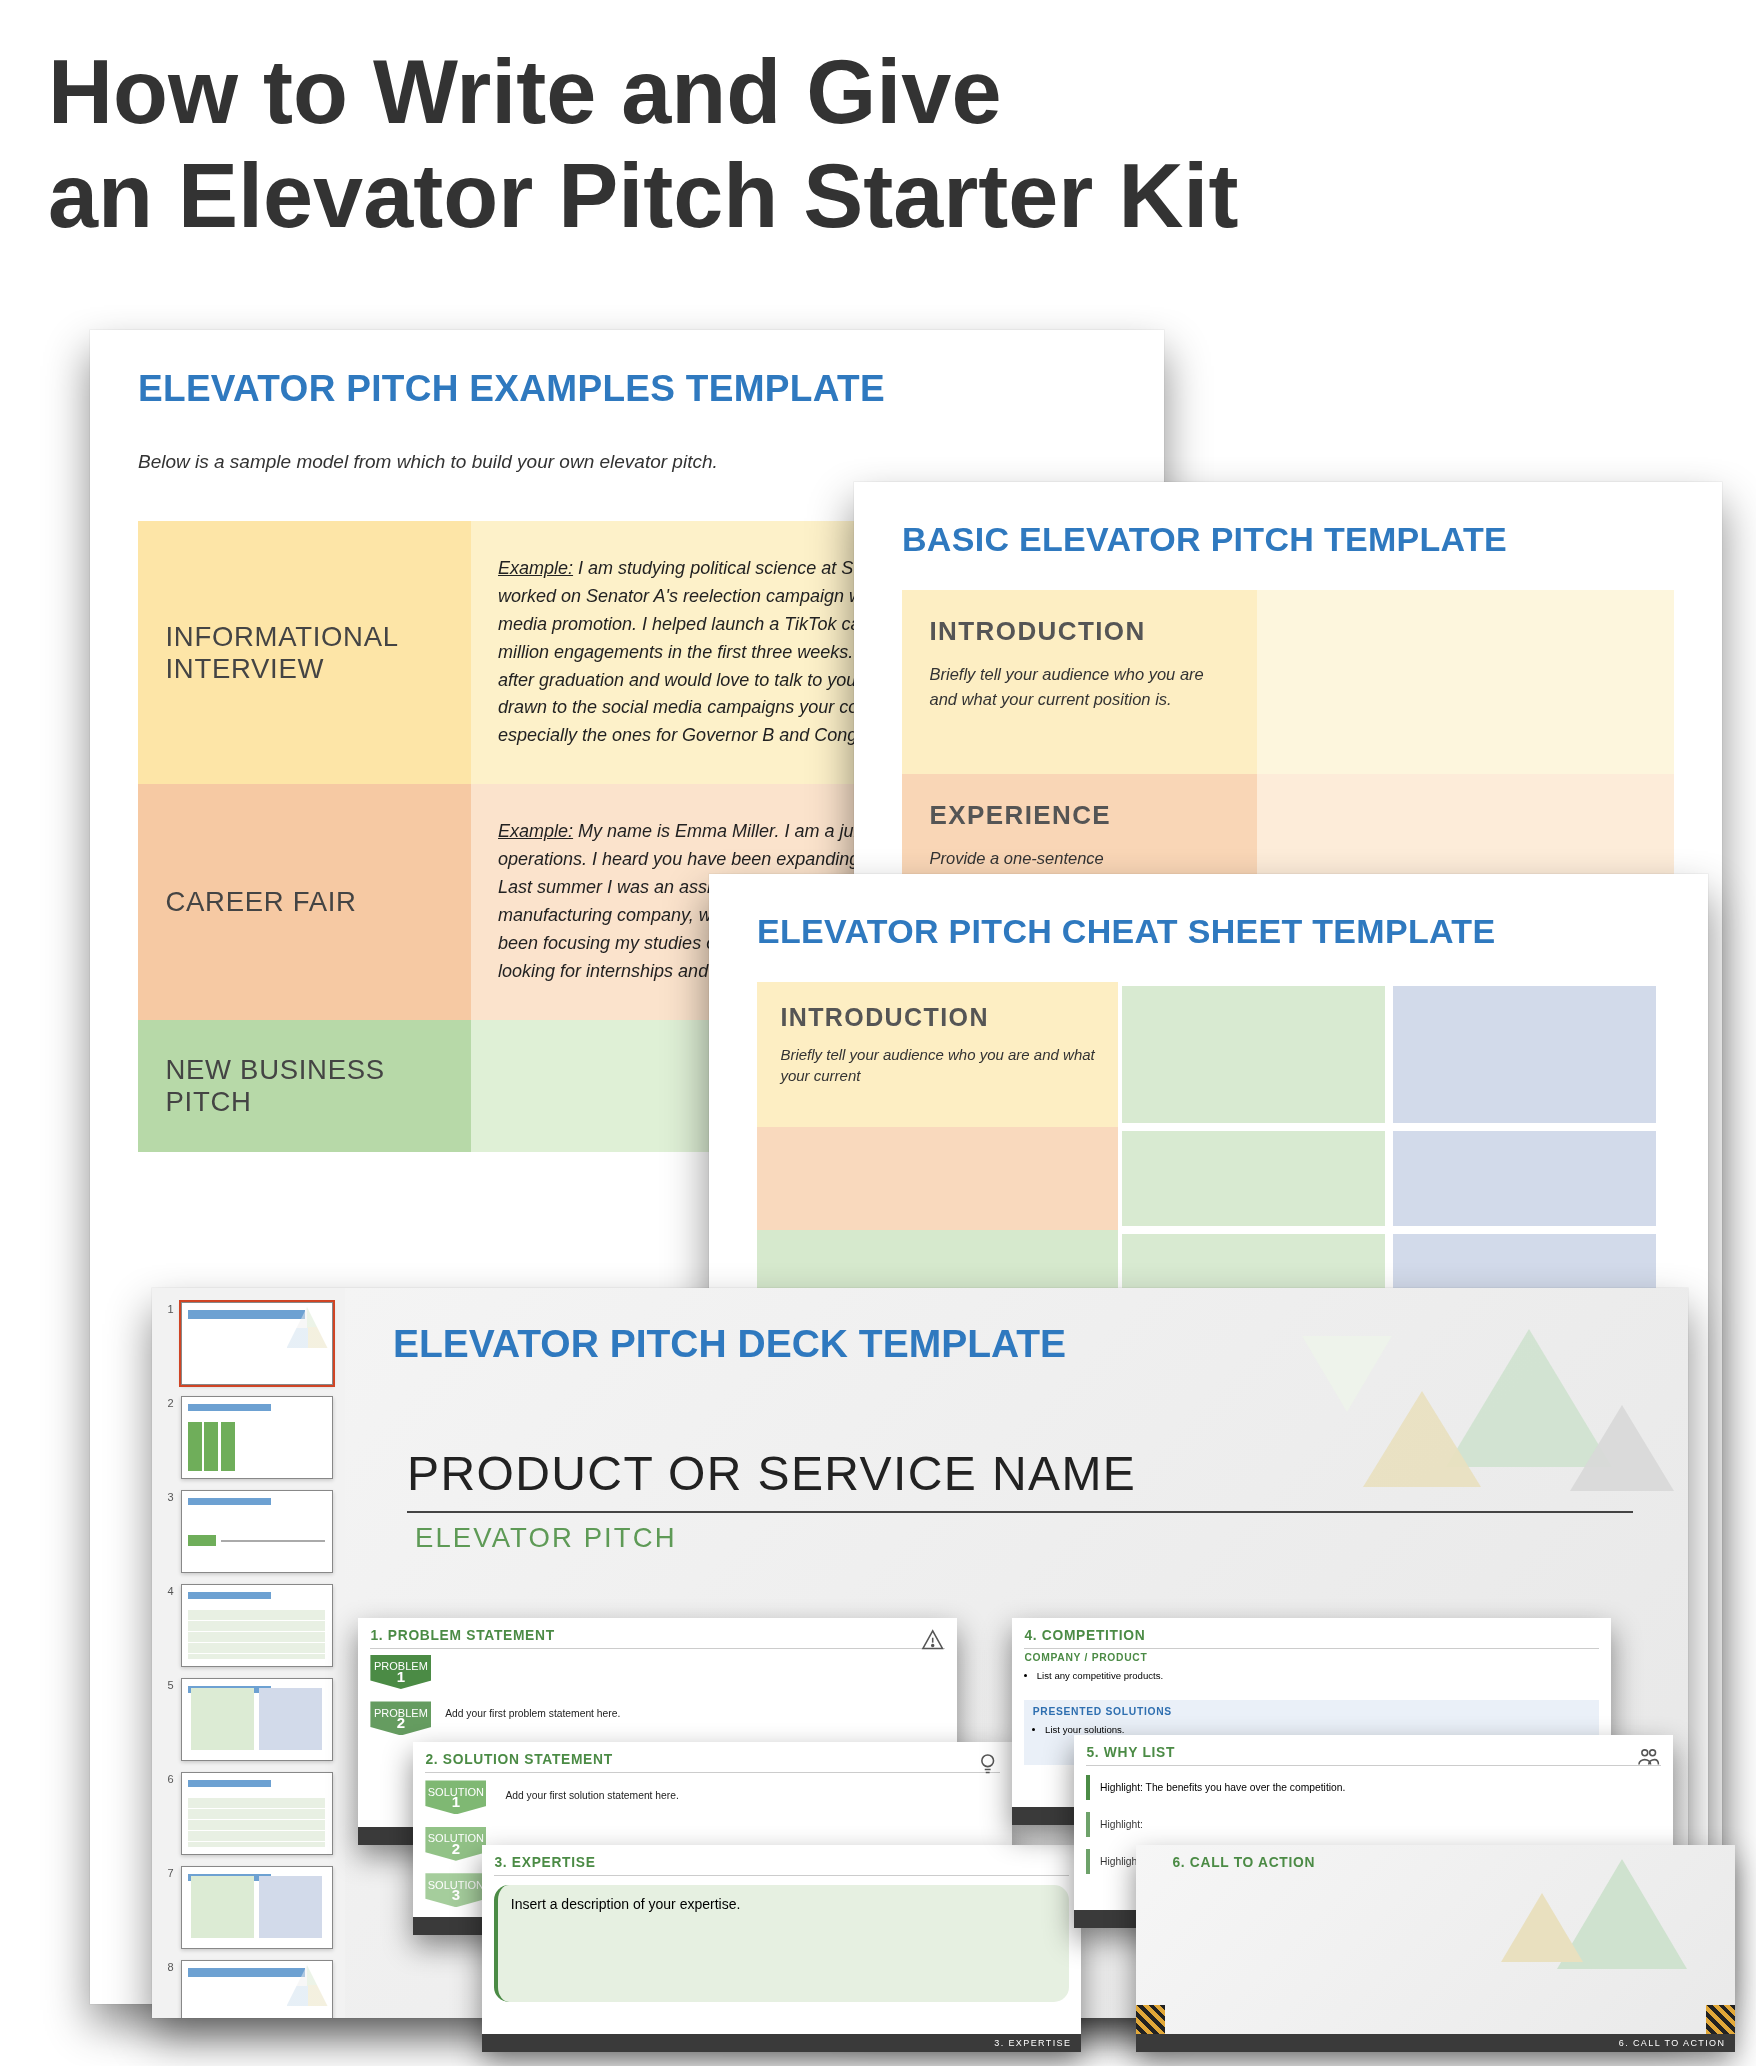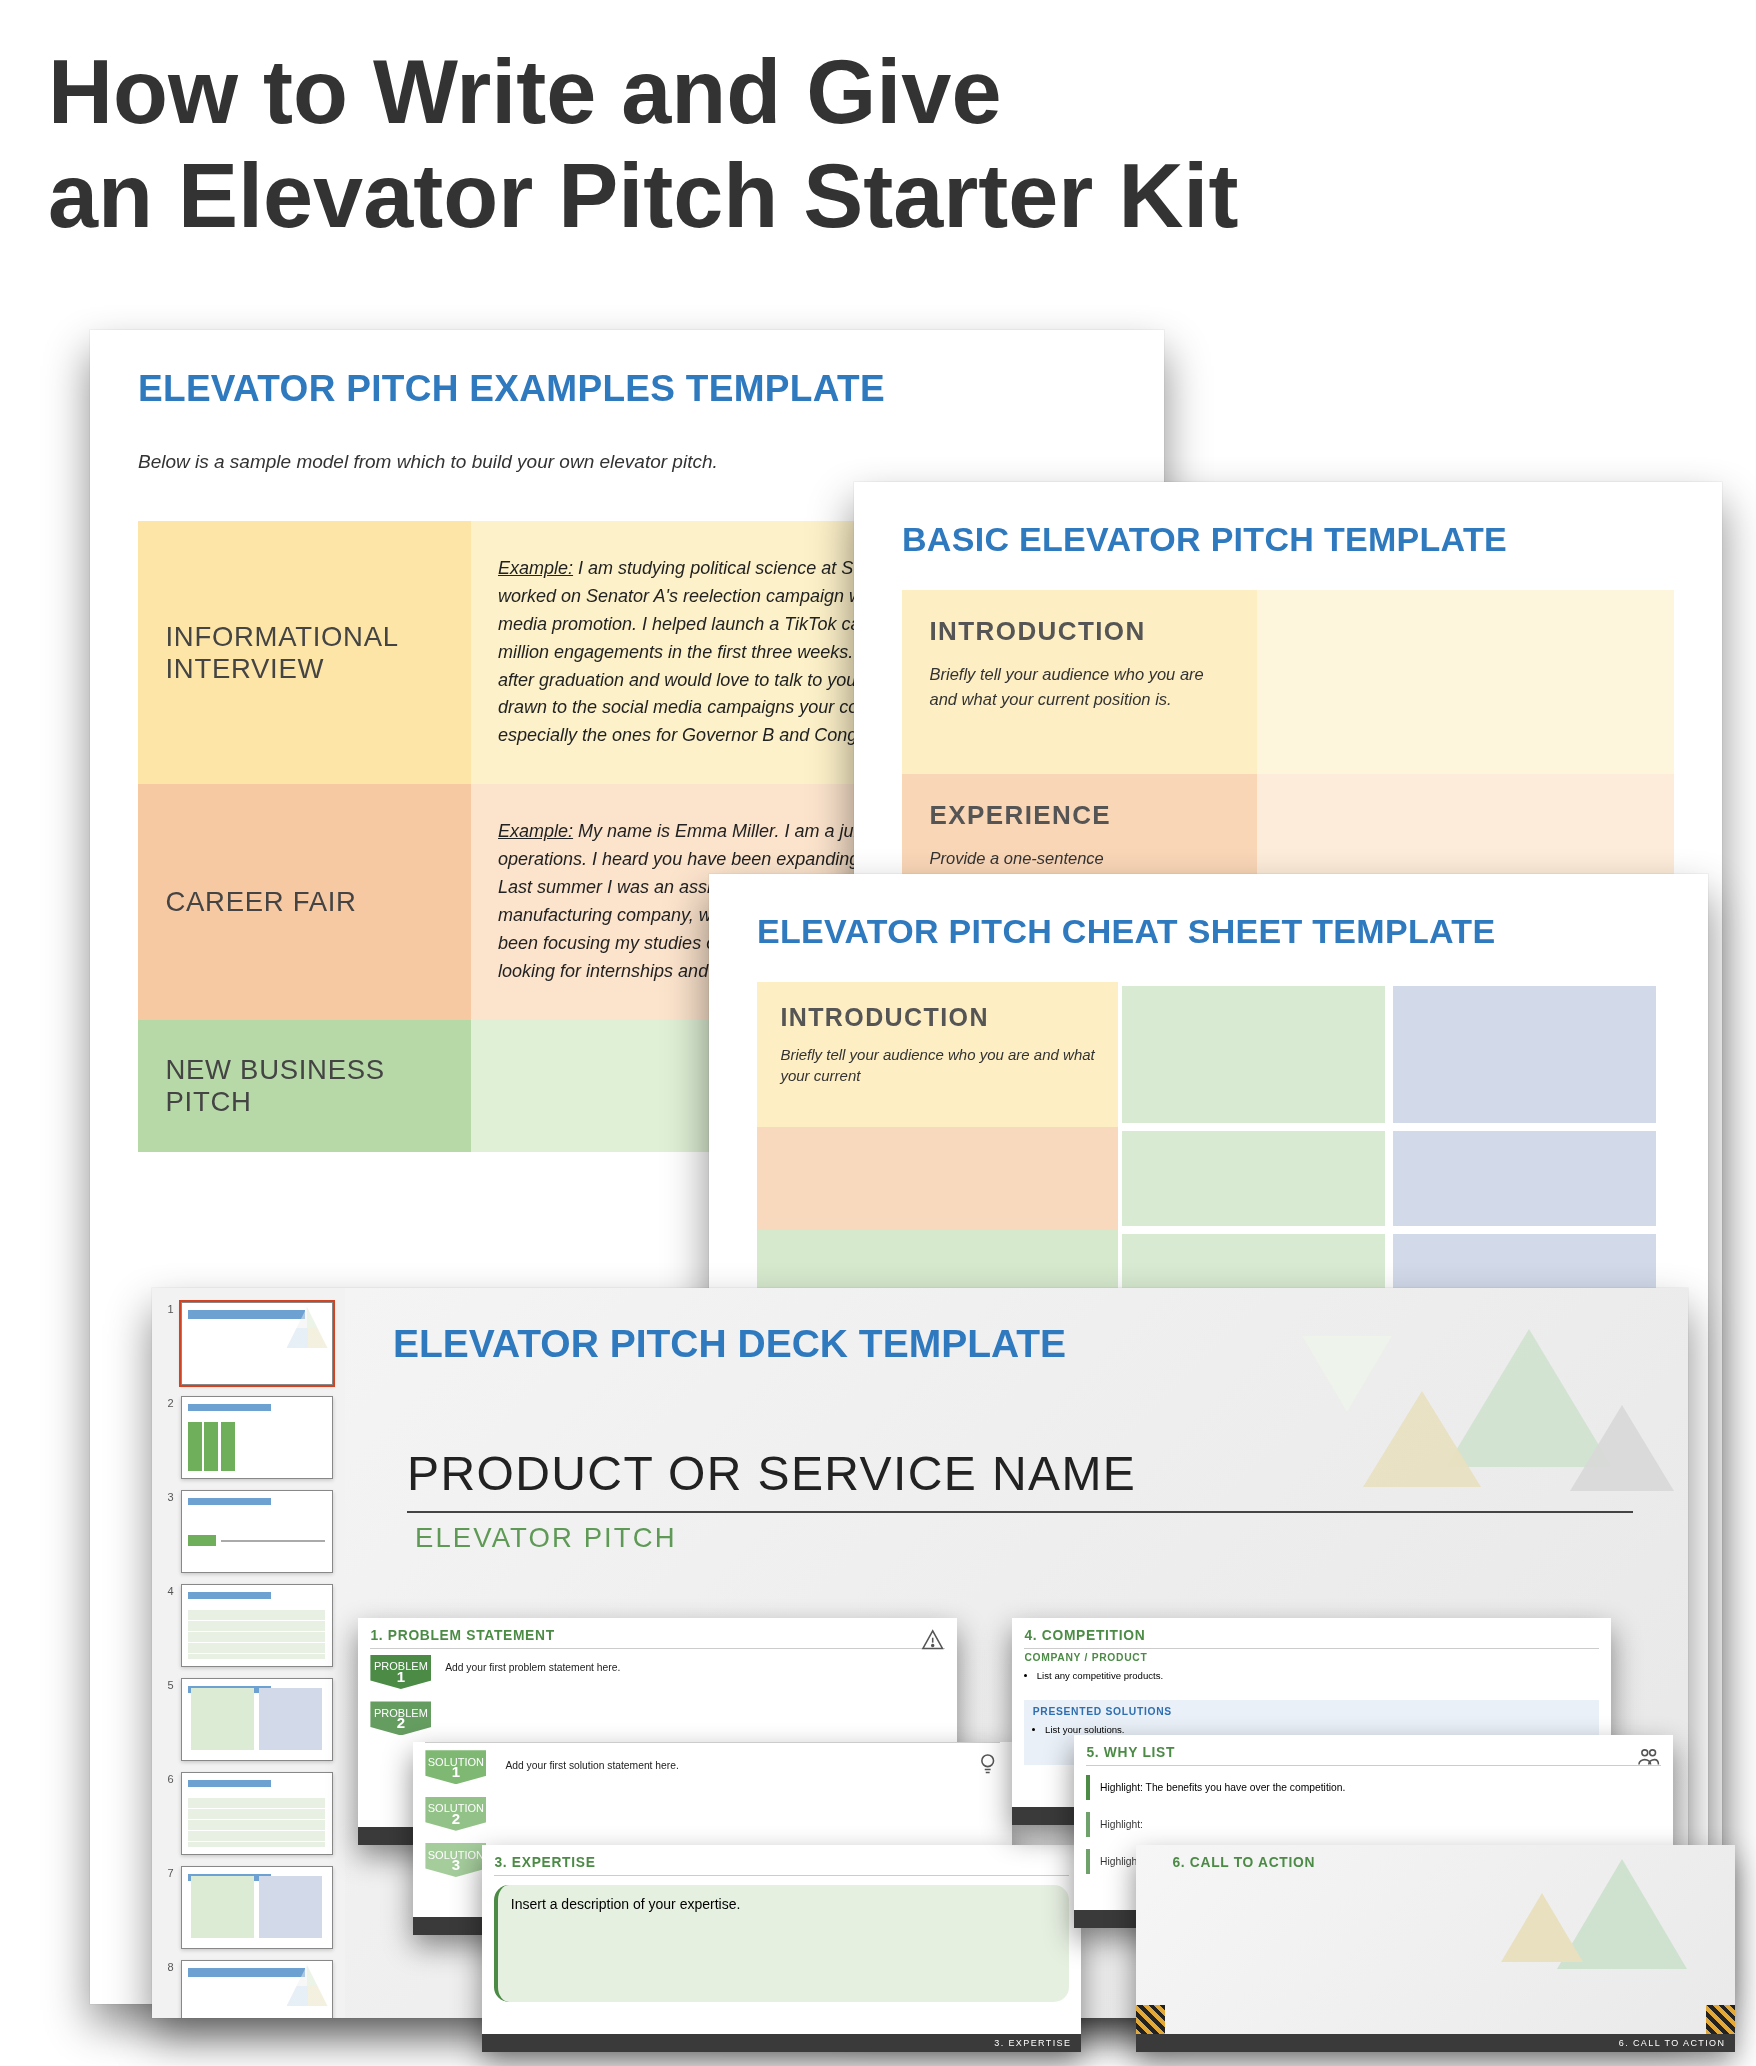--- a/index.html
+++ b/index.html
@@ -141,21 +141,21 @@
     clip-path: polygon(0 0,100% 0,100% 75%,50% 100%,0 75%);
     position:relative;
   }
   .chip small{position:absolute;bottom:4.1px;left:0;right:0;font-size:15px;font-weight:700;}
   .mini-text { font-size:10.3px; color:#222; }
   .mini-icon { position:absolute; right:12.4px; top:9.6px; width:23.4px; height:23.4px; }
   .mini-icon svg{width:100%;height:100%;}
 
   #ms1{ left:358px;  top:1329px; width:599px; height:227px; }
   #ms1 .body{display:flex;gap:13.8px;padding:5.5px 12.4px;}
-  #ms1 .lines{flex:1;padding-top:6.9px;}
+  #ms1 .lines{flex:1;padding-top:6.9px;margin-top:46px;}
   #ms1 .chips{display:flex;flex-direction:column;gap:12.4px;}
 
   #ms2{ left:413px;  top:1453px; width:599px; height:193px; }
   #ms2 .body{display:flex;gap:19px;padding:6.9px 12.4px 27.5px;}
   #ms2 .chips{display:flex;flex-direction:column;gap:12.4px;}
 
   #ms3{ left:482px;  top:1556px; width:599px; height:207px; }
   #ms3 .area{ margin:8.3px 12.4px 0; height:117px; background:#e6f0e1; border-left:4.1px solid #4b8b45; padding:11px 12.4px; font-size:14px;border-radius:15px;}
 
   #ms4{ left:1012px; top:1329px; width:599px; height:207px; }
@@ -347,20 +347,21 @@
             <span>PROBLEM</span>
             <small>2</small>
           </div>
       </div>
       <div class="lines mini-text">Add your first problem statement here.</div>
     </div>
     <div class="bar-foot"></div>
   </div>
 
   <div id="ms2" class="mini-slide">
+    <div class="mini-h">2. SOLUTION STATEMENT</div>
     <div class="mini-rule"></div>
     <div class="mini-icon">
       <svg viewBox="0 0 24 24" fill="none" stroke="#555" stroke-width="1.6">
           <circle cx="12" cy="9" r="6"></circle>
           <path d="M9 18h6M10 21h4"></path>
         </svg>
     </div>
     <div class="body">
       <div class="chips">
         <div class="chip" style="background:#7fb873">

